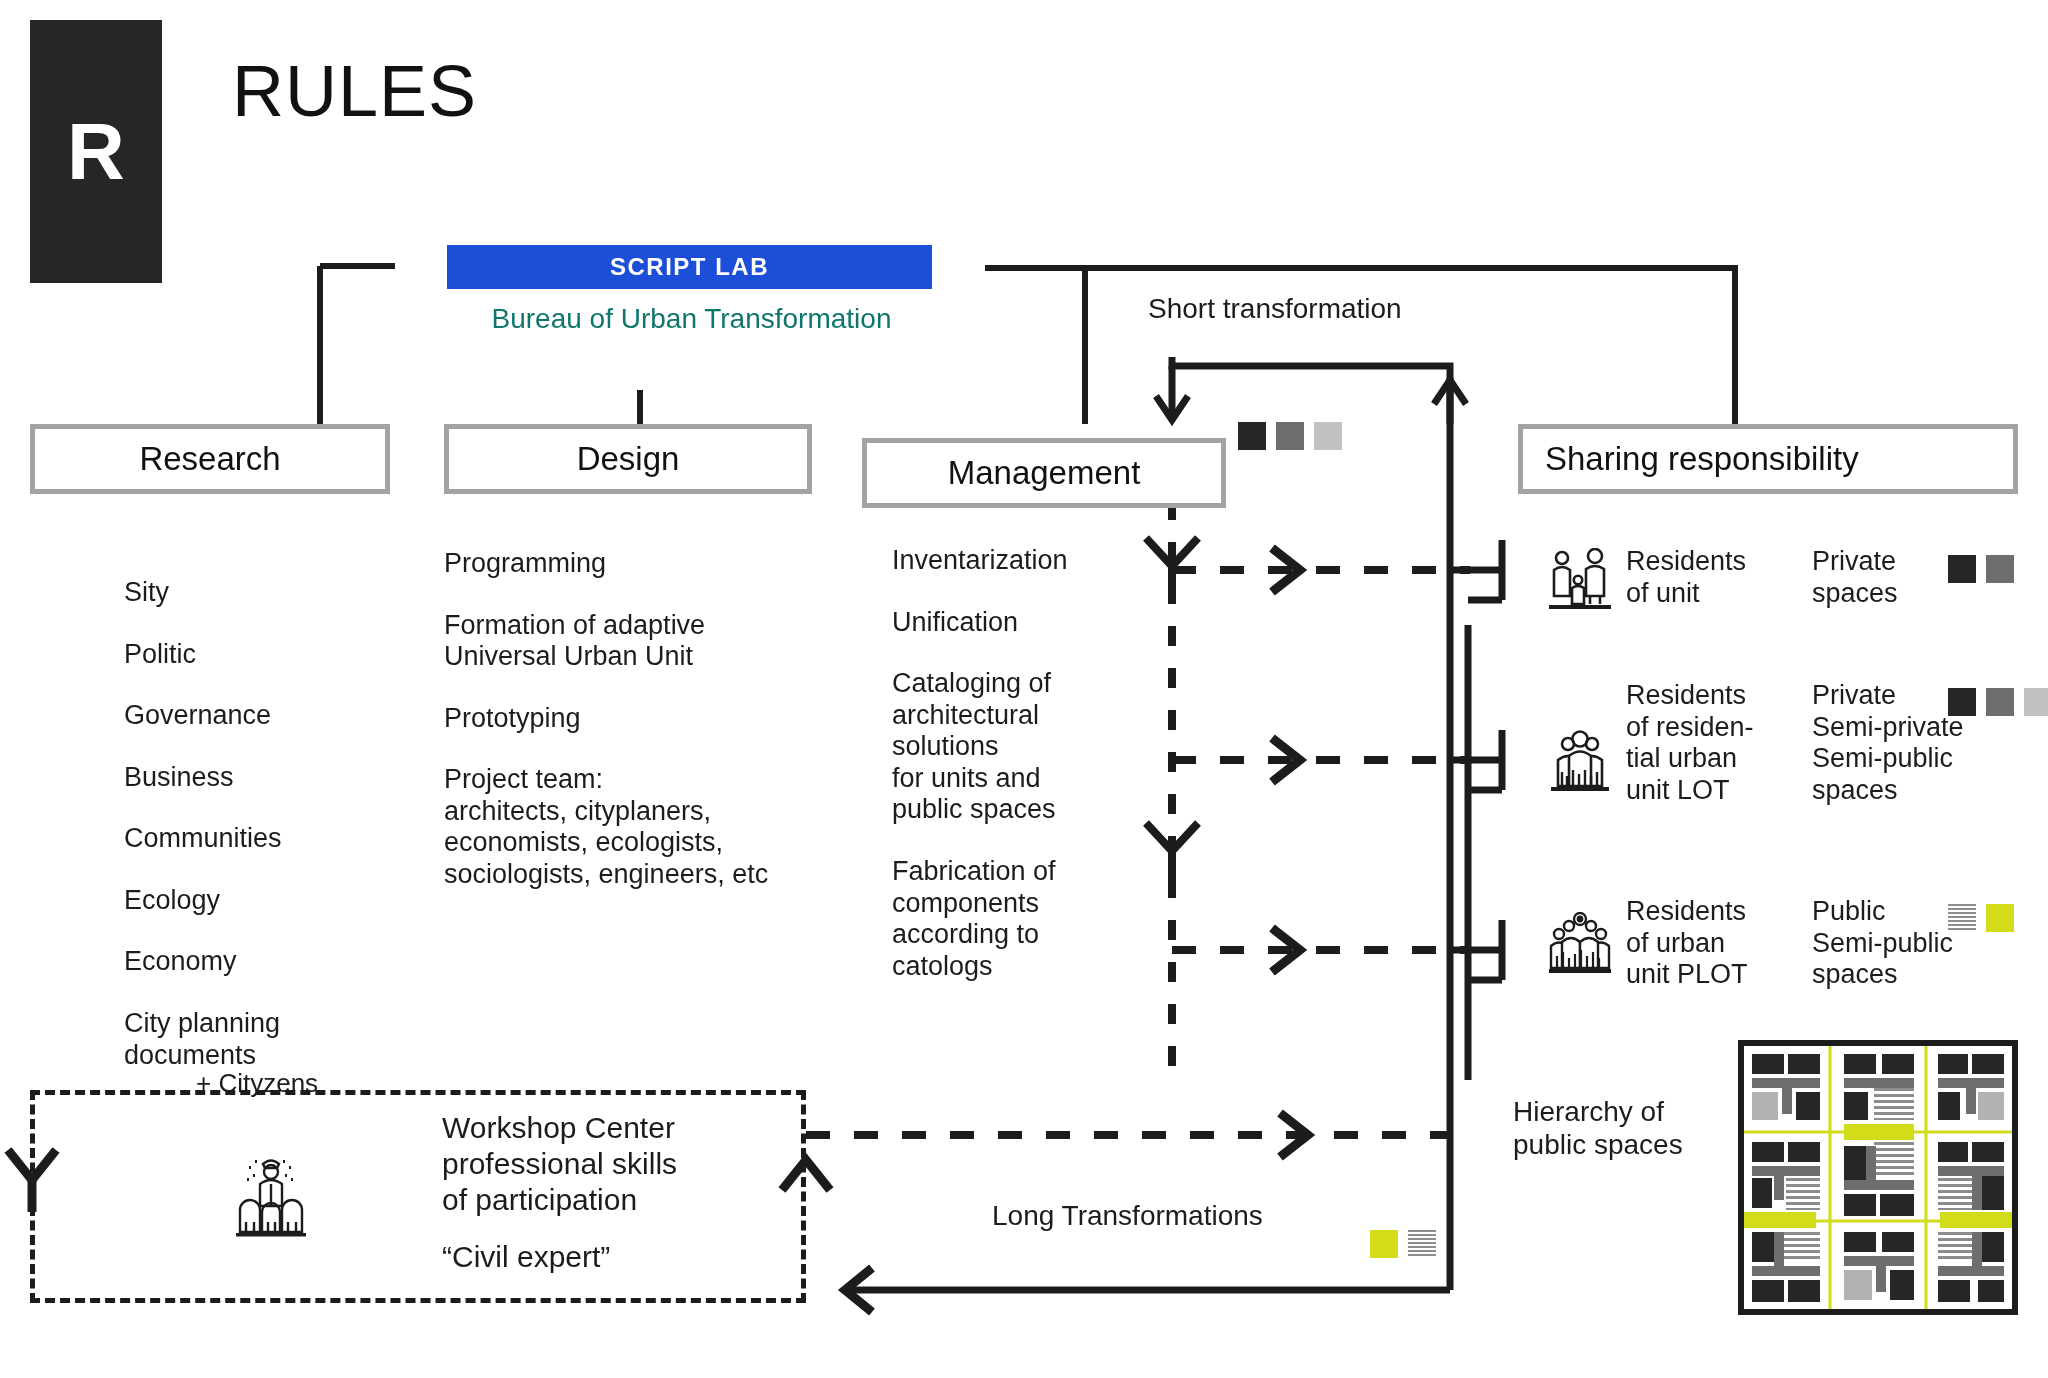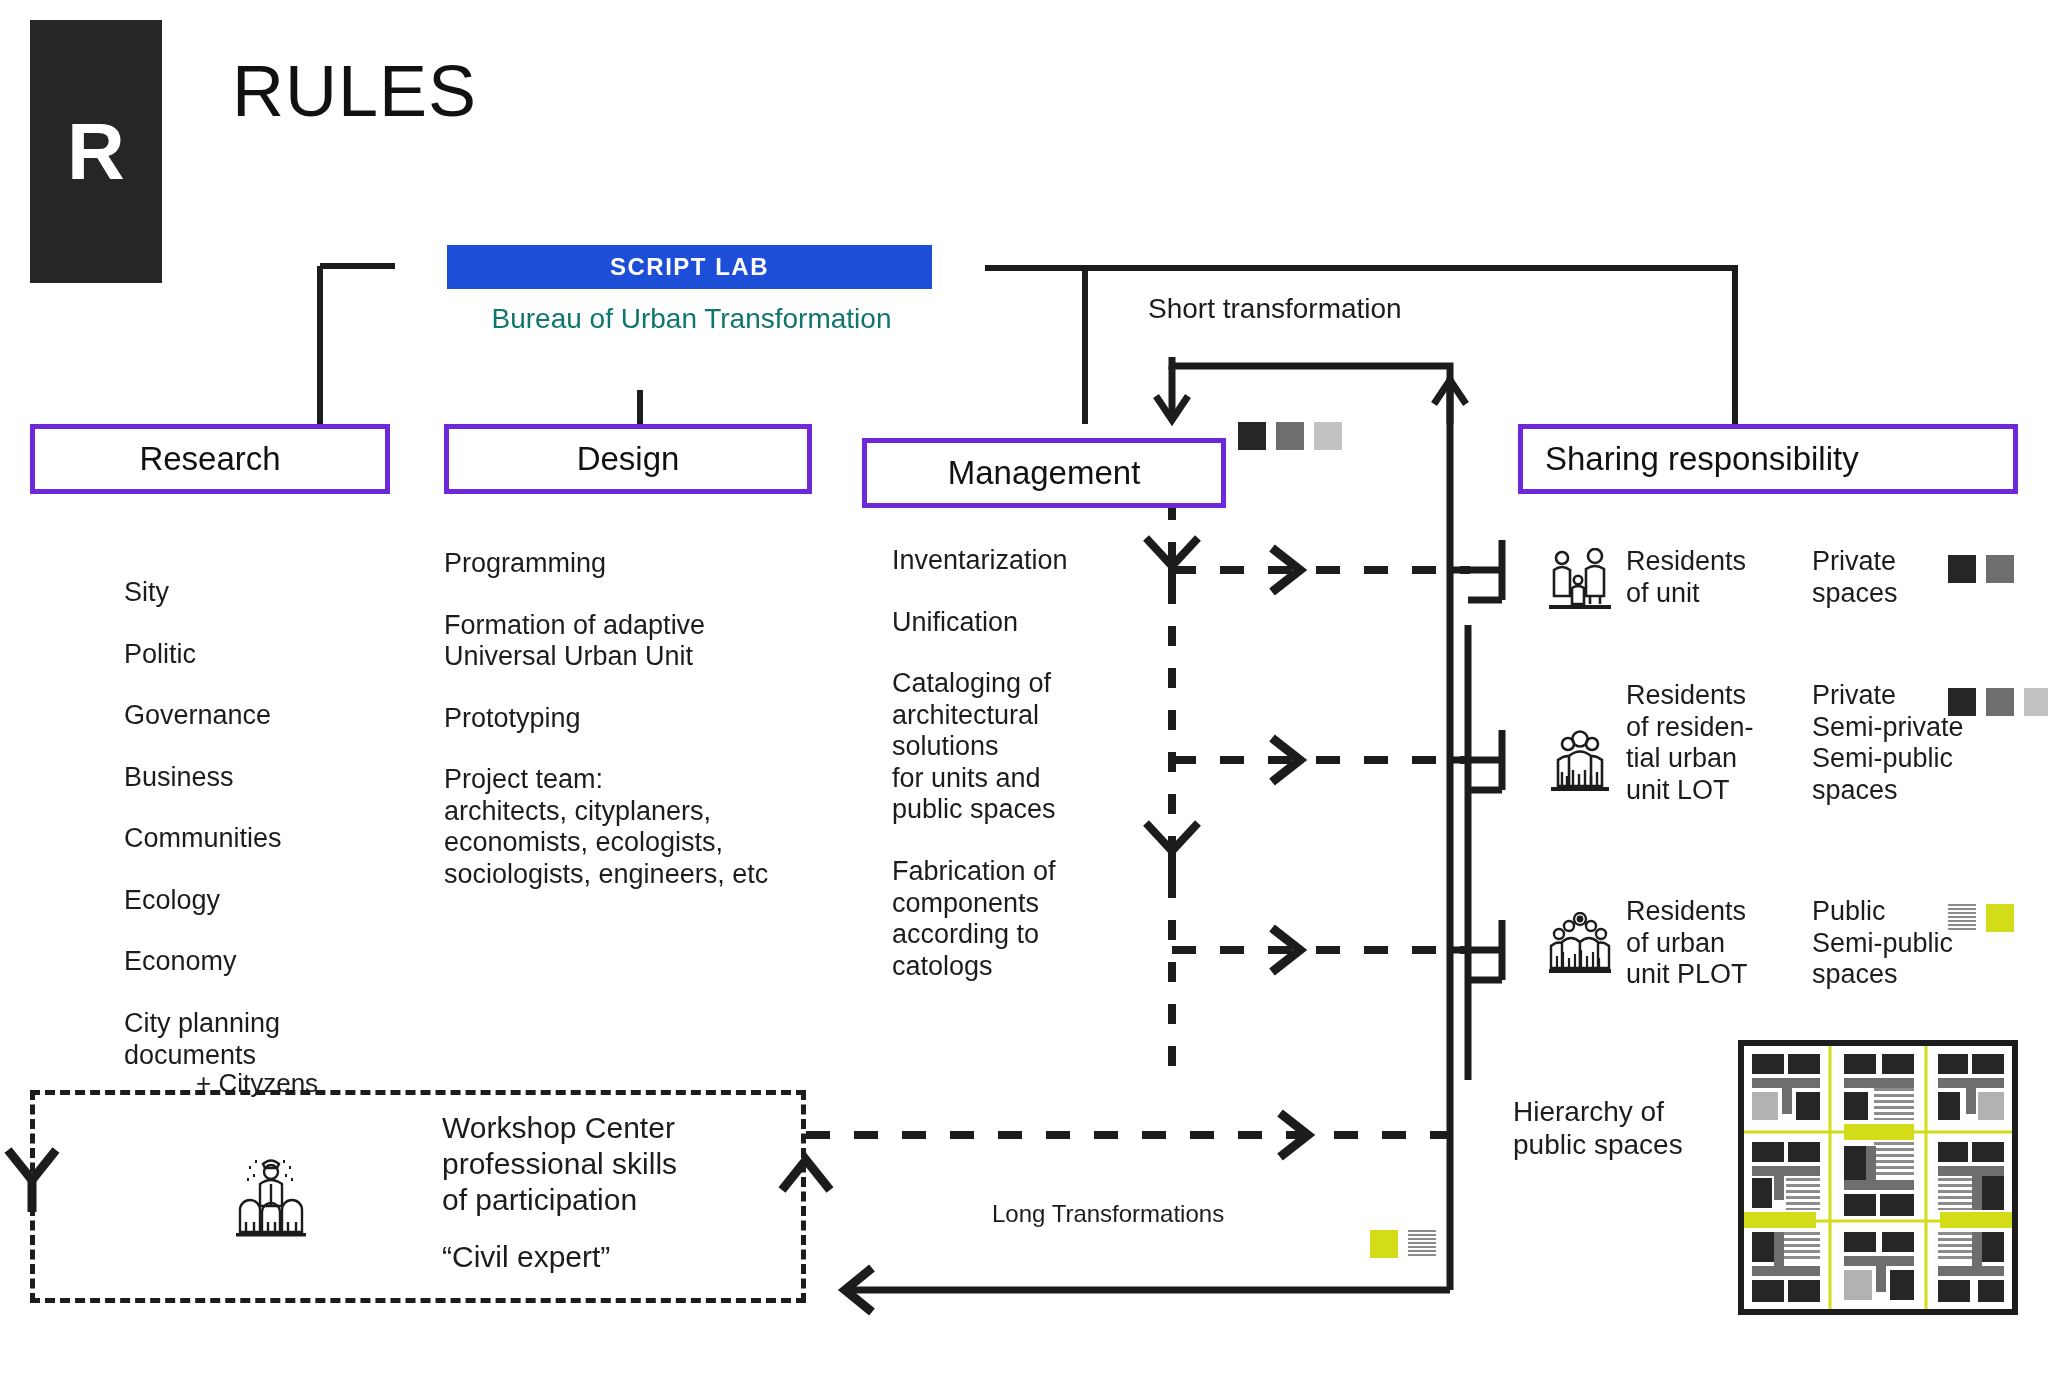--- a/index.html
+++ b/index.html
@@ -31,21 +31,21 @@
     display:flex; align-items:center; justify-content:center;
     font-size:24px; font-weight:700; letter-spacing:1.5px;
   }
   #scriptlab-sub {
     left:444px; top:303px; width:495px; text-align:center;
     font-size:28px; color:#0f766e;
   }
 
   
   .cat-box {
-    border:5px solid #6d28d9; background:#ffffff;
+    border:5px solid #a3a3a3; background:#ffffff;
     display:flex; align-items:center;
     font-size:33px; color:#111; height:70px;
   }
   .cat-box.center { justify-content:center; }
   .cat-box.left { justify-content:flex-start; padding-left:22px; }
 
   
   .col-list { position:absolute; font-size:27px; line-height:1.17; color:#1c1c1c; }
   .col-list .item { margin-bottom:30px; white-space:pre-line; }
 
@@ -72,21 +72,21 @@
   }
   #cityzens-label { left:196px; top:1068px; font-size:26px; color:#1c1c1c; }
   #workshop-text {
     left:442px; top:1110px; font-size:30px; line-height:1.2; color:#1c1c1c;
     white-space:pre-line;
   }
   #civil-expert { left:442px; top:1240px; font-size:30px; color:#1c1c1c; }
 
   
   #short-transform-label { left:1148px; top:293px; font-size:28px; color:#1c1c1c; }
-  #long-transform-label  { left:992px; top:1200px; font-size:24px; color:#1c1c1c; }
+  #long-transform-label  { left:992px; top:1200px; font-size:28px; color:#1c1c1c; }
   #hierarchy-label { left:1513px; top:1095px; font-size:28px; line-height:1.18; white-space:pre-line; }
 
   
   #wires { position:absolute; left:0; top:0; width:2048px; height:1378px; pointer-events:none; }
 
   
   #plan-frame {
     left:1738px; top:1040px; width:280px; height:275px;
     border:6px solid #1c1c1c; background:#ffffff;
   }

